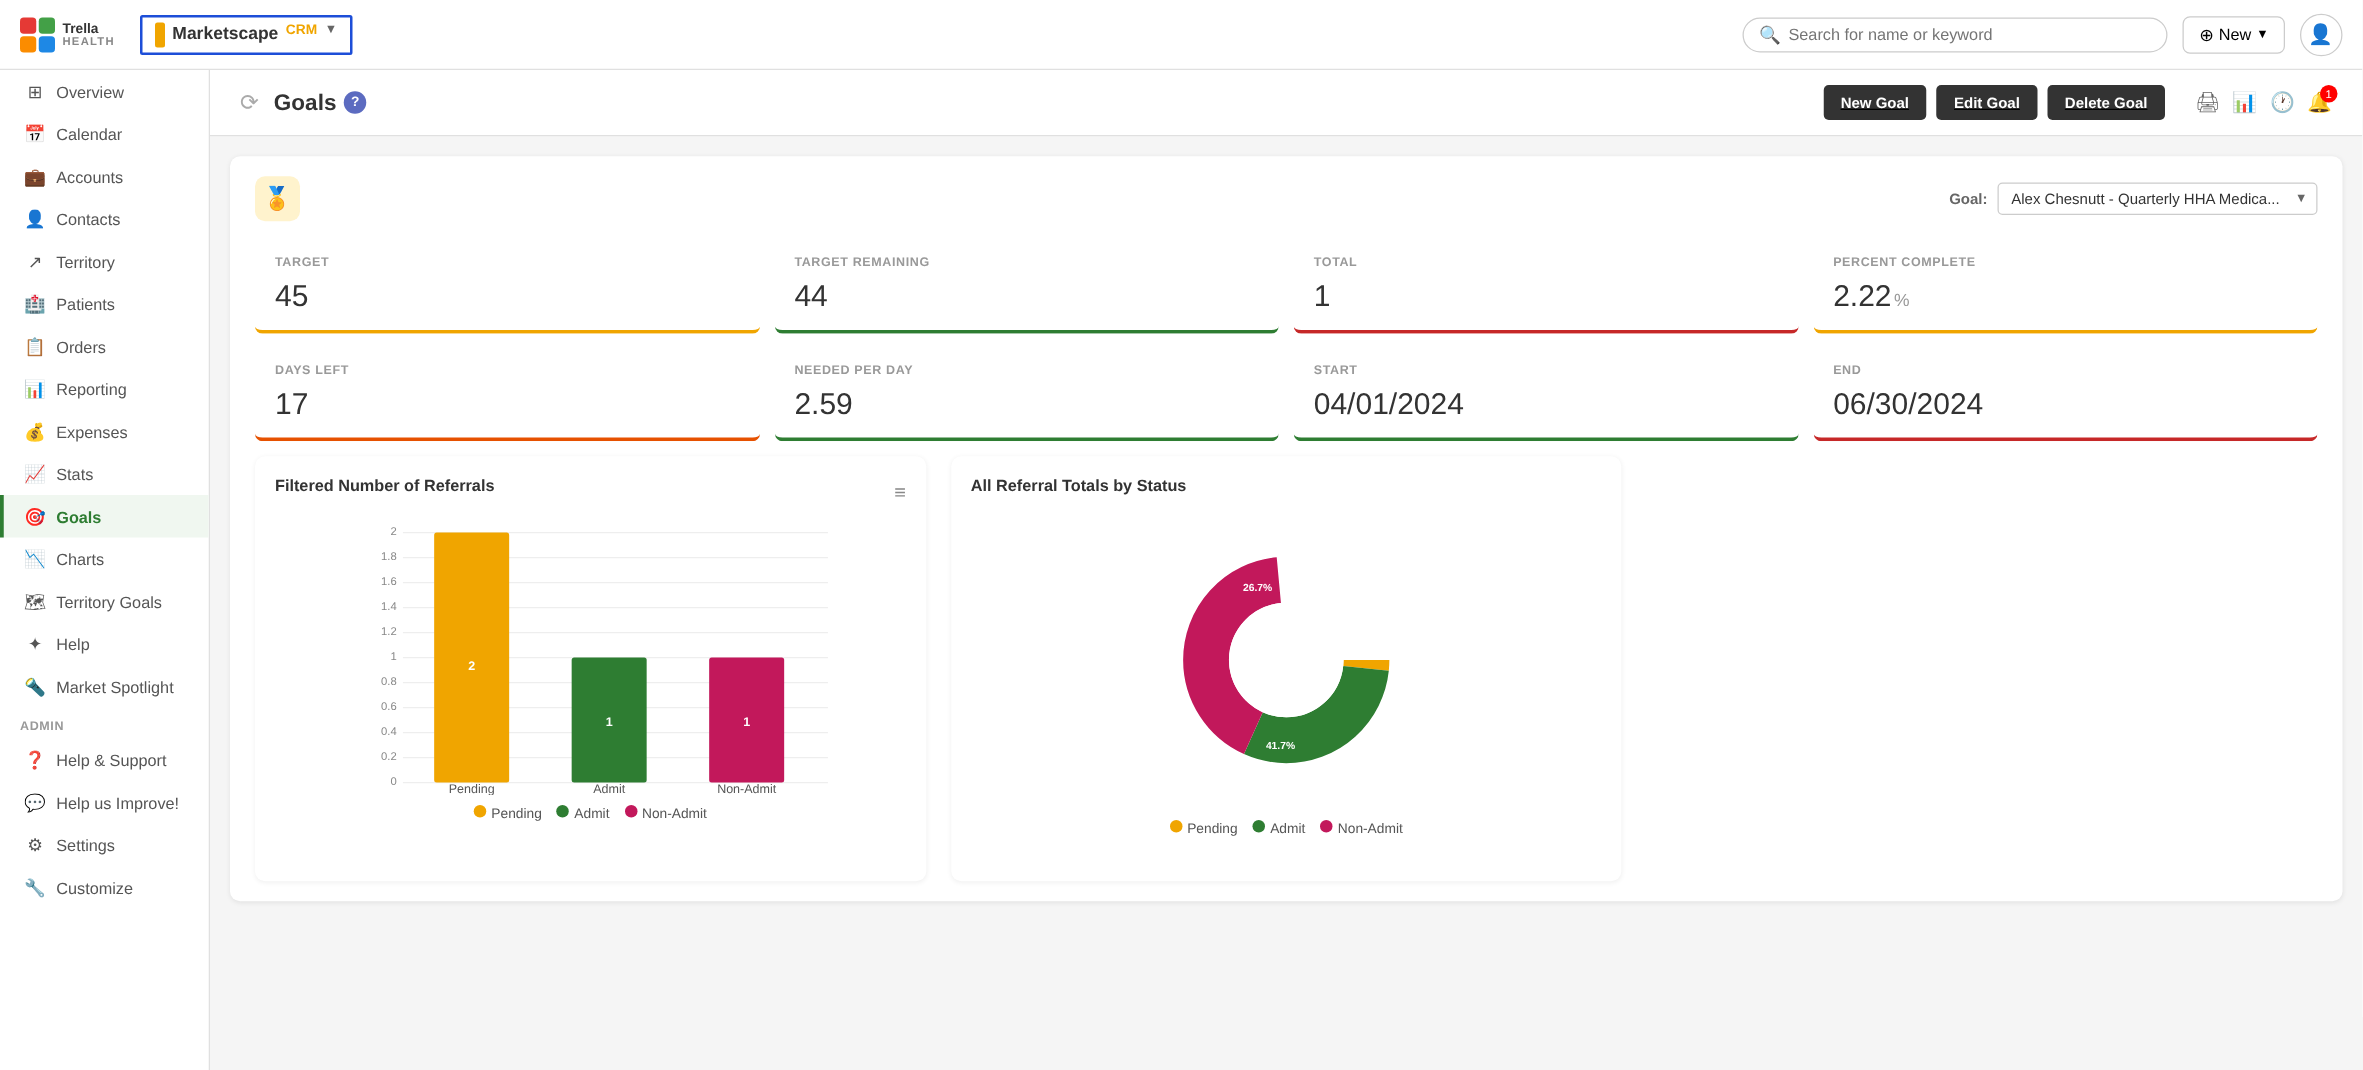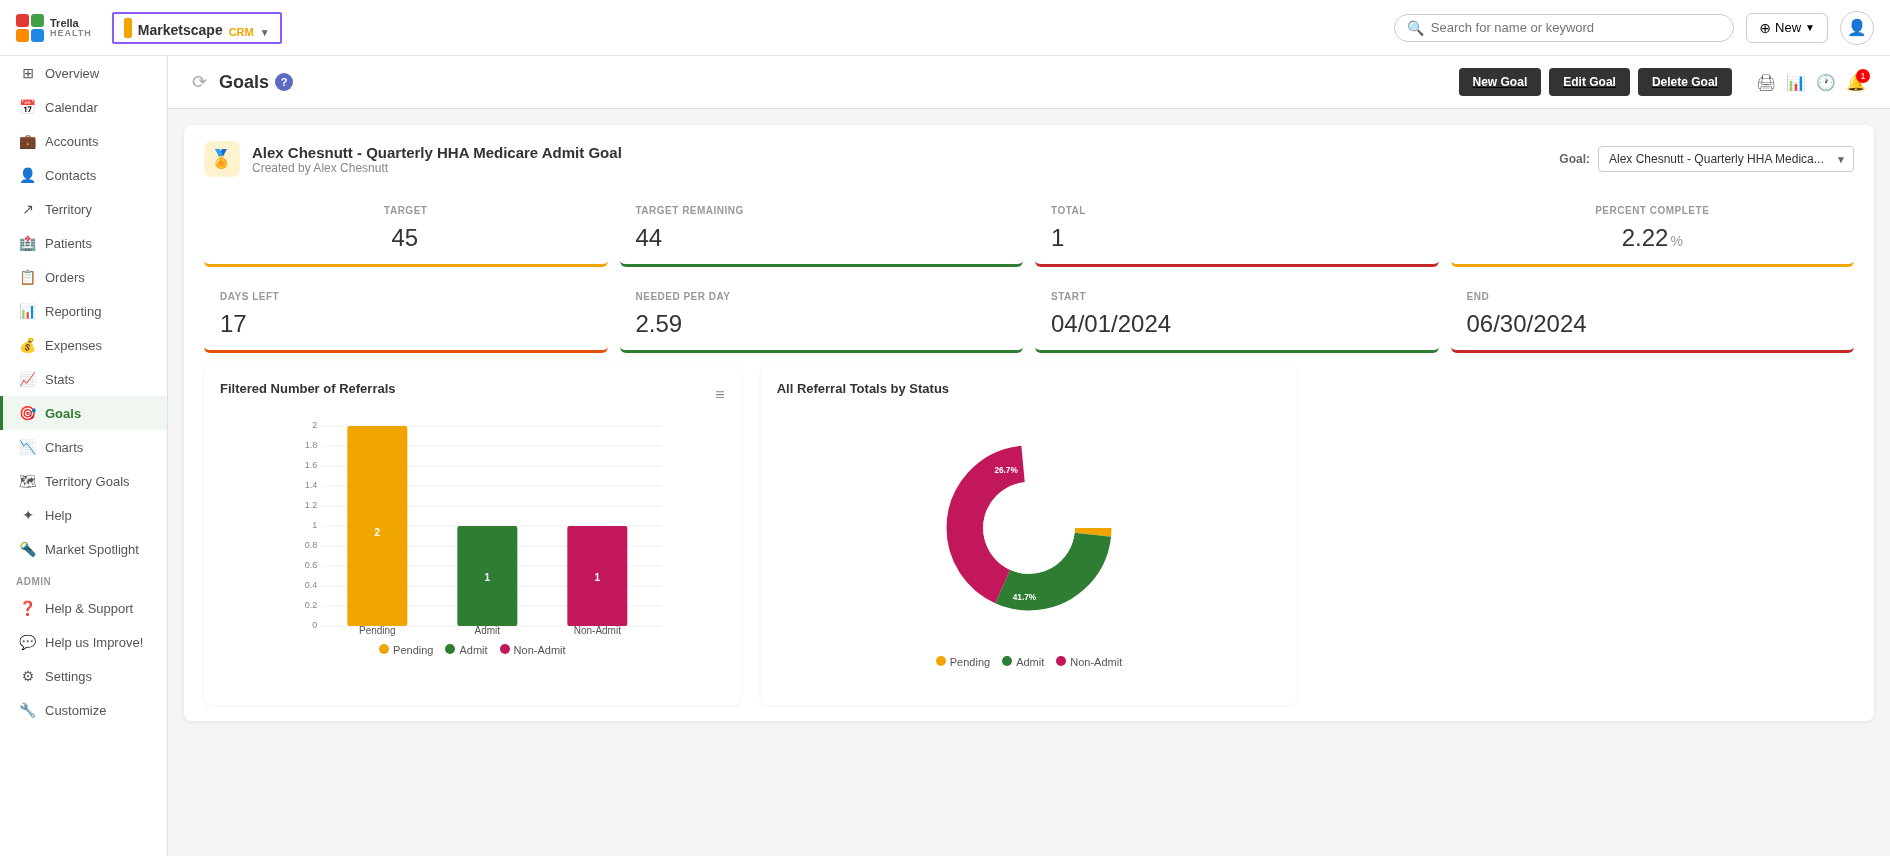--- a/index.html
+++ b/index.html
@@ -7,21 +7,21 @@
 
     
     .top-header {
       display: flex; align-items: center; background: #fff; border-bottom: 1px solid #e0e0e0;
       padding: 0 16px; height: 56px; flex-shrink: 0; gap: 12px;
     }
     .logo-area { display: flex; align-items: center; gap: 6px; margin-right: 8px; justify-content: flex-end; }
     .logo-grid { display: grid; grid-template-columns: 1fr 1fr; gap: 2px; width: 28px; height: 28px; }
     .logo-grid span { border-radius: 3px; }
     .app-selector {
-      display: flex; align-items: flex-end; gap: 6px; border: 2px solid #8b5cf6; border-radius: 2px;
+      display: flex; align-items: flex-start; gap: 6px; border: 2px solid #1d4ed8; border-radius: 2px;
       padding: 4px 10px; cursor: pointer; background: #fff; font-weight: 600; color: #333; font-size: 13px;
     }
     .app-selector .crm-badge { color: #f0a500; font-size: 10px; font-weight: 700; }
     .spacer { flex: 1; }
     .search-bar {
       display: flex; align-items: center; border: 1px solid #ccc; border-radius: 20px;
       padding: 5px 12px; gap: 6px; background: #fff; width: 340px;
     }
     .search-bar input { border: none; outline: none; font-size: 13px; color: #333; background: transparent; width: 100%; }
     .new-btn {
@@ -71,21 +71,21 @@
       border: 1px solid #ccc; border-radius: 4px; padding: 5px 28px 5px 10px;
       font-size: 12px; color: #333; background: #fff; appearance: none; cursor: pointer;
       min-width: 220px; position: relative;
     }
     .goal-selector-wrapper { position: relative; }
     .goal-selector-wrapper::after { content: '▼'; position: absolute; right: 8px; top: 50%; transform: translateY(-50%); font-size: 10px; color: #666; pointer-events: none; }
 
     
     .stat-cards { display: grid; grid-template-columns: 1fr 1fr 1fr 1fr; gap: 12px; margin-bottom: 12px; }
     .stat-card { background: #fff; border-radius: 6px; padding: 12px 16px; border-bottom: 3px solid #ccc; }
-    .stat-card.yellow { border-bottom-color: #f0a500; text-align: center; }
+    .stat-card.yellow { border-bottom-color: #f0a500; }
     .stat-card.green { border-bottom-color: #2e7d32; }
     .stat-card.red { border-bottom-color: #c62828; }
     .stat-card.orange { border-bottom-color: #e65100; }
     .stat-label { font-size: 10px; color: #999; text-transform: uppercase; letter-spacing: 0.5px; font-weight: 600; margin-bottom: 8px; }
     .stat-value { font-size: 24px; font-weight: 400; color: #333; }
     .stat-value .unit { font-size: 14px; color: #999; margin-left: 2px; }
 
     
     .charts-grid { display: grid; grid-template-columns: 1fr 1fr 1fr; gap: 20px; }
     .chart-card { background: #fff; border-radius: 8px; padding: 16px; box-shadow: 0 1px 4px rgba(0,0,0,0.06); min-height: 340px; }
@@ -259,24 +259,20 @@
         <button class="header-icon-btn" style="position:relative;">
           🔔
           <span class="notif-badge">1</span>
         </button>
       </div>
     </div>
 
     <div class="goal-card">
       <div class="goal-card-header">
         <div class="goal-icon">🏅</div>
-        <div class="goal-info">
-          <h3>Alex Chesnutt - Quarterly HHA Medicare Admit Goal</h3>
-          <p>Created by Alex Chesnutt</p>
-        </div>
         <div class="goal-selector-area">
           <span class="goal-selector-label">Goal:</span>
           <div class="goal-selector-wrapper">
             <select class="goal-selector-dropdown">
               <option>Alex Chesnutt - Quarterly HHA Medica...</option>
             </select>
           </div>
         </div>
       </div>
 

